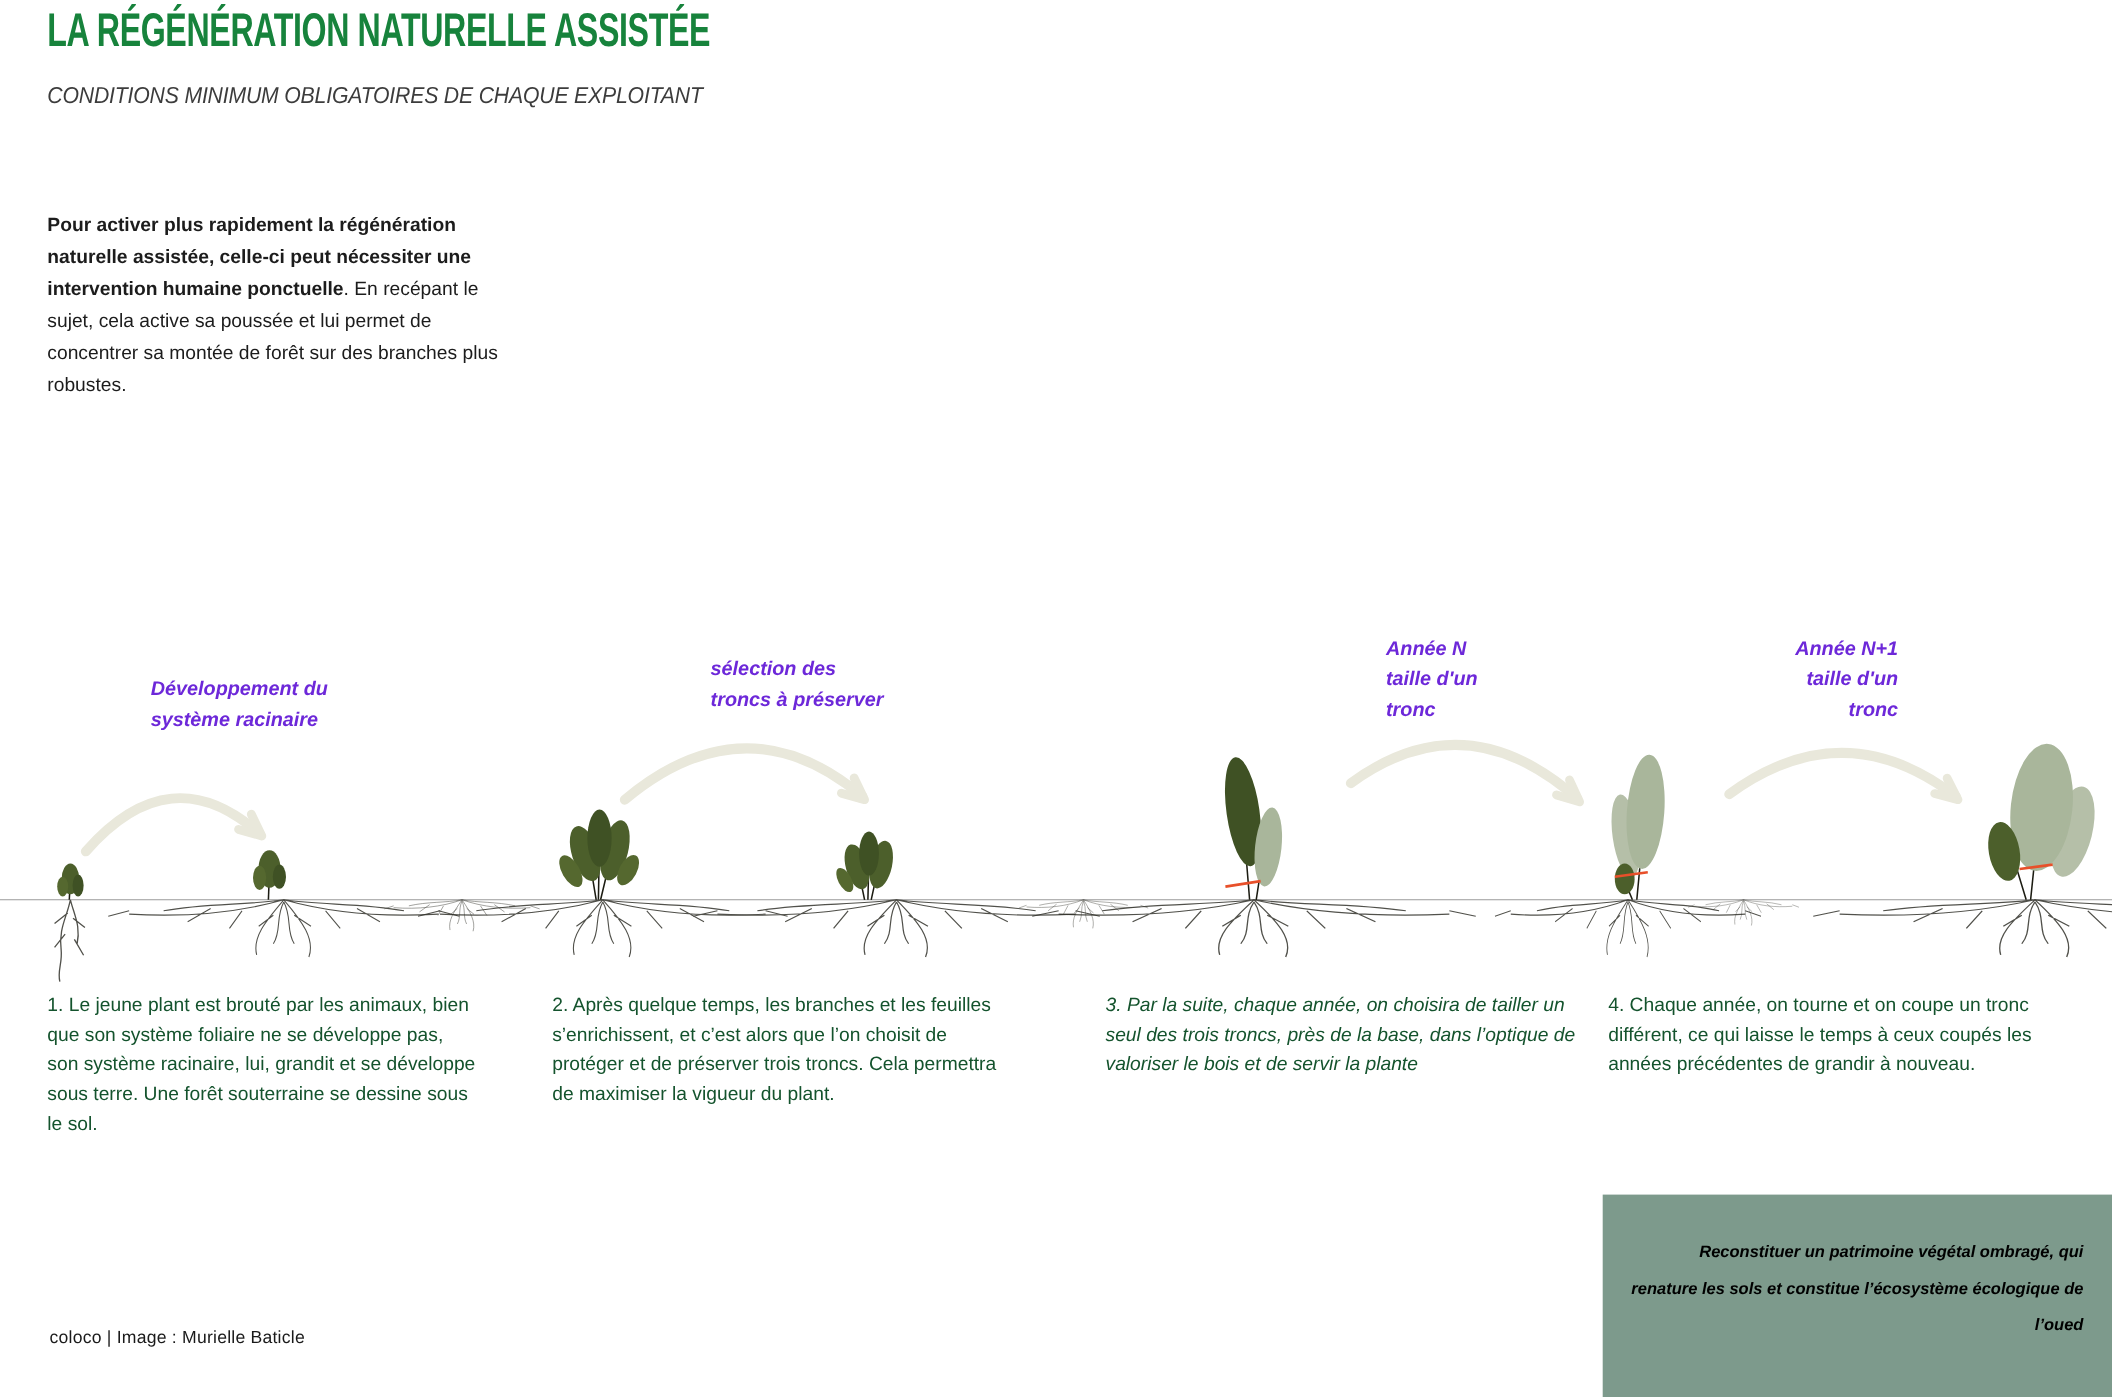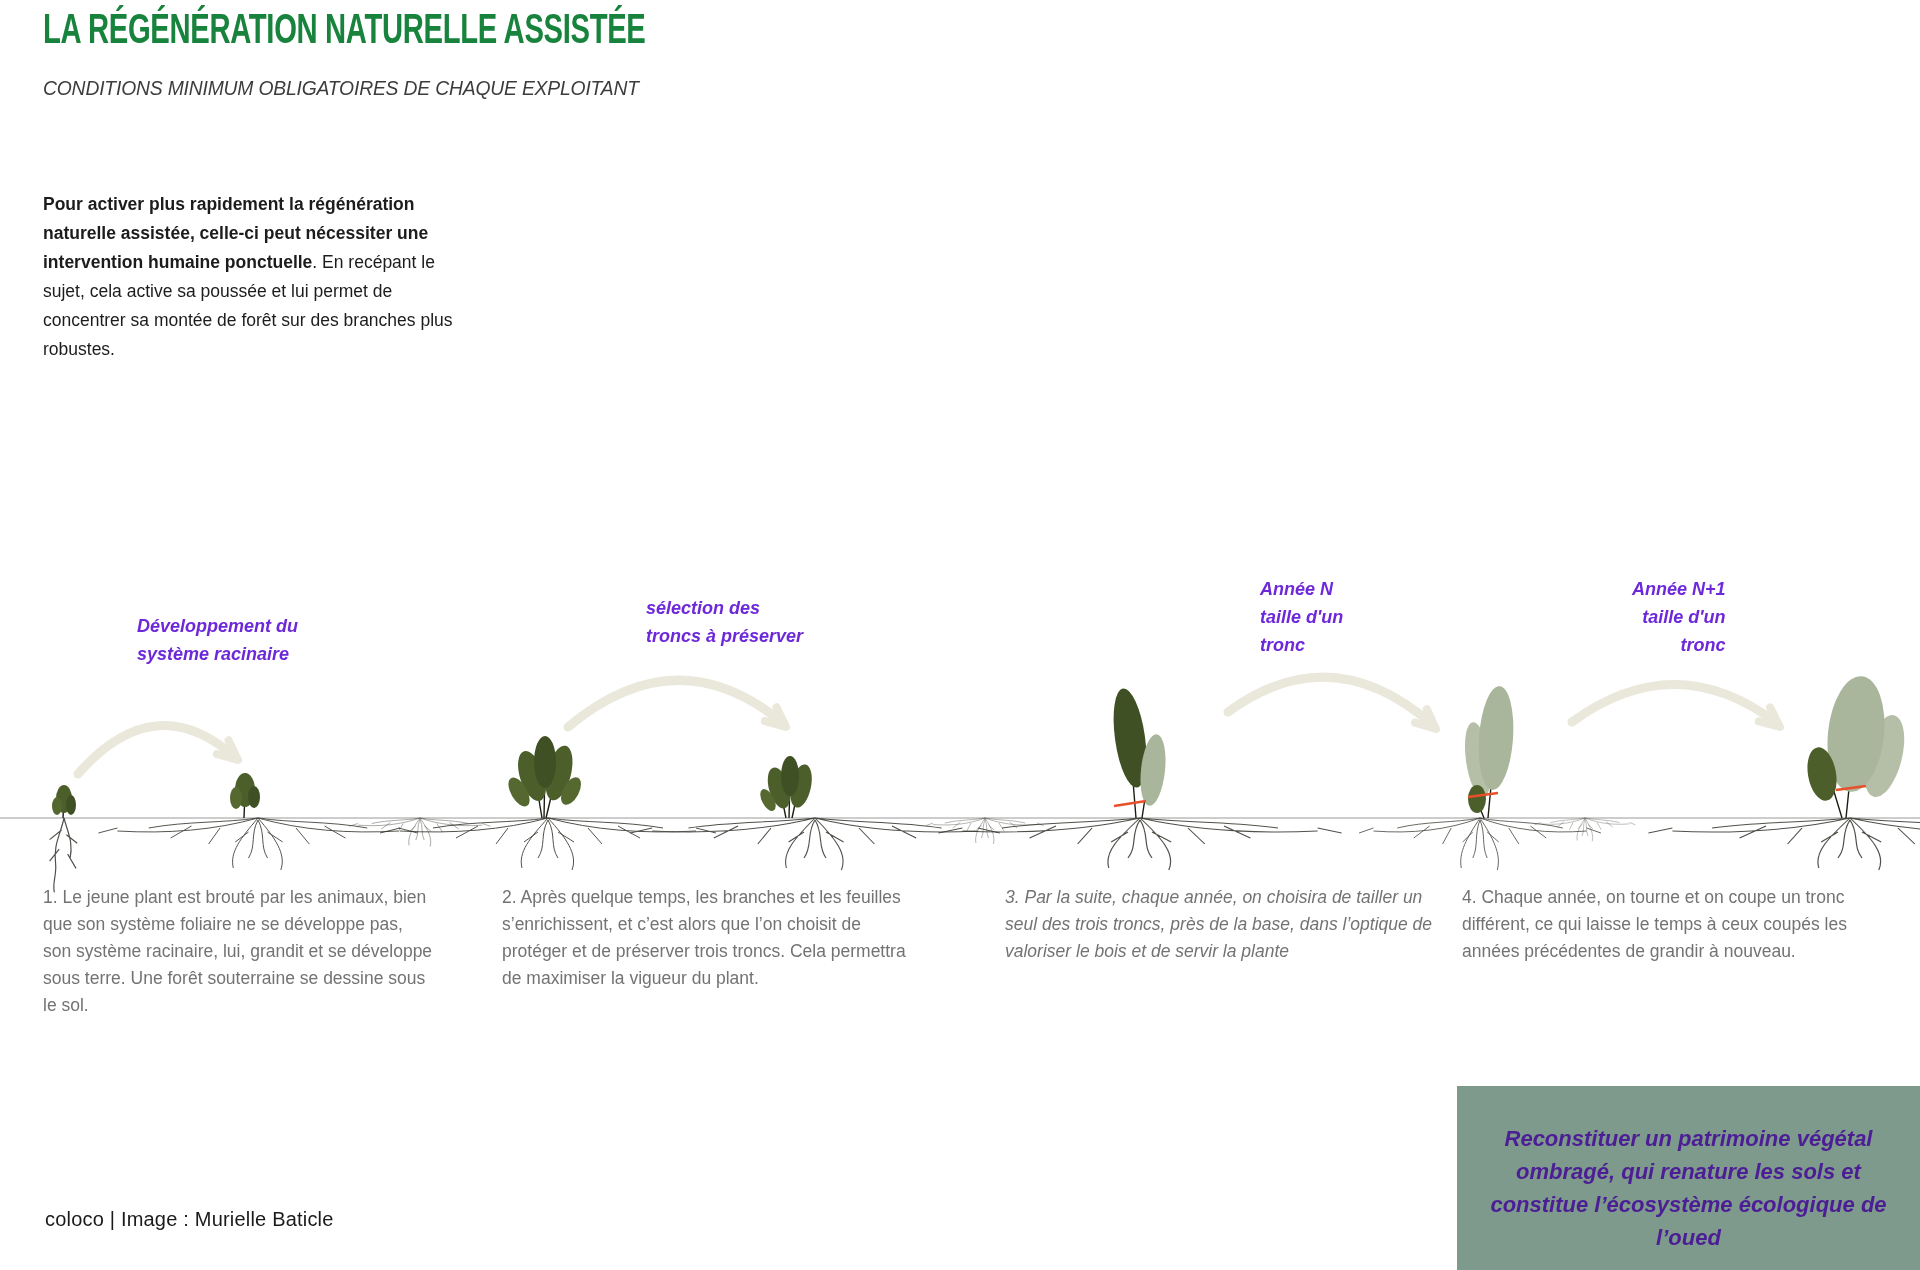--- a/index.html
+++ b/index.html
@@ -35,40 +35,40 @@
     font-size:18px;font-weight:bold;font-style:italic;
     line-height:28px;color:#6d28d9;white-space:pre-line;
   }
   .lbl-1{left:137px;top:612px;}
   .lbl-2{left:646px;top:594px;}
   .lbl-3{left:1260px;top:575px;}
   .lbl-4{left:1632px;top:575px;text-align:right;}
 
   
   .caption{
-    font-size:17.5px;line-height:27px;color:#737373;
+    font-size:17.5px;line-height:27px;color:#14532d;margin-top:16px;
   }
   .cap-1{left:43px;top:884px;width:392px;}
   .cap-2{left:502px;top:884px;width:420px;}
   .cap-3{left:1005px;top:884px;width:440px;font-style:italic;}
   .cap-4{left:1462px;top:884px;width:416px;}
 
   .credit{
-    left:45px;top:1208px;font-size:20px;color:#1a1a1a;letter-spacing:0.2px;
+    left:45px;top:1208px;font-size:16px;color:#1a1a1a;letter-spacing:0.2px;
   }
 
   .callout{
     left:1457px;top:1086px;width:463px;height:184px;
     background:var(--callout_bg,#7d9a8c);
     display:flex;align-items:flex-start;justify-content:center;
     box-sizing:border-box;padding:36px 26px 0 26px;
   }
   .callout-text{
-    font-size:22px;font-weight:bold;font-style:italic;color:#4c1d95;
-    text-align:center;line-height:33px;
+    font-size:15px;font-weight:bold;font-style:italic;color:#000000;
+    text-align:right;line-height:33px;
   }
 
   
   svg.diagram{position:absolute;left:0;top:0;}
   .ground{stroke:var(--ground_line,#9a9a9a);stroke-width:1;}
   .arrow{stroke:var(--arrow_beige,#e9e8db);stroke-width:9;fill:none;stroke-linecap:round;}
   .ahead{stroke:var(--arrow_beige,#e9e8db);stroke-width:8;fill:none;stroke-linecap:round;stroke-linejoin:round;}
   .root{stroke:#33332c;stroke-width:1;fill:none;opacity:.85;}
   .stem{stroke:#1c1c12;stroke-width:1.4;fill:none;}
   .f-dark{fill:var(--plant_dark,#4c5f2b);}

